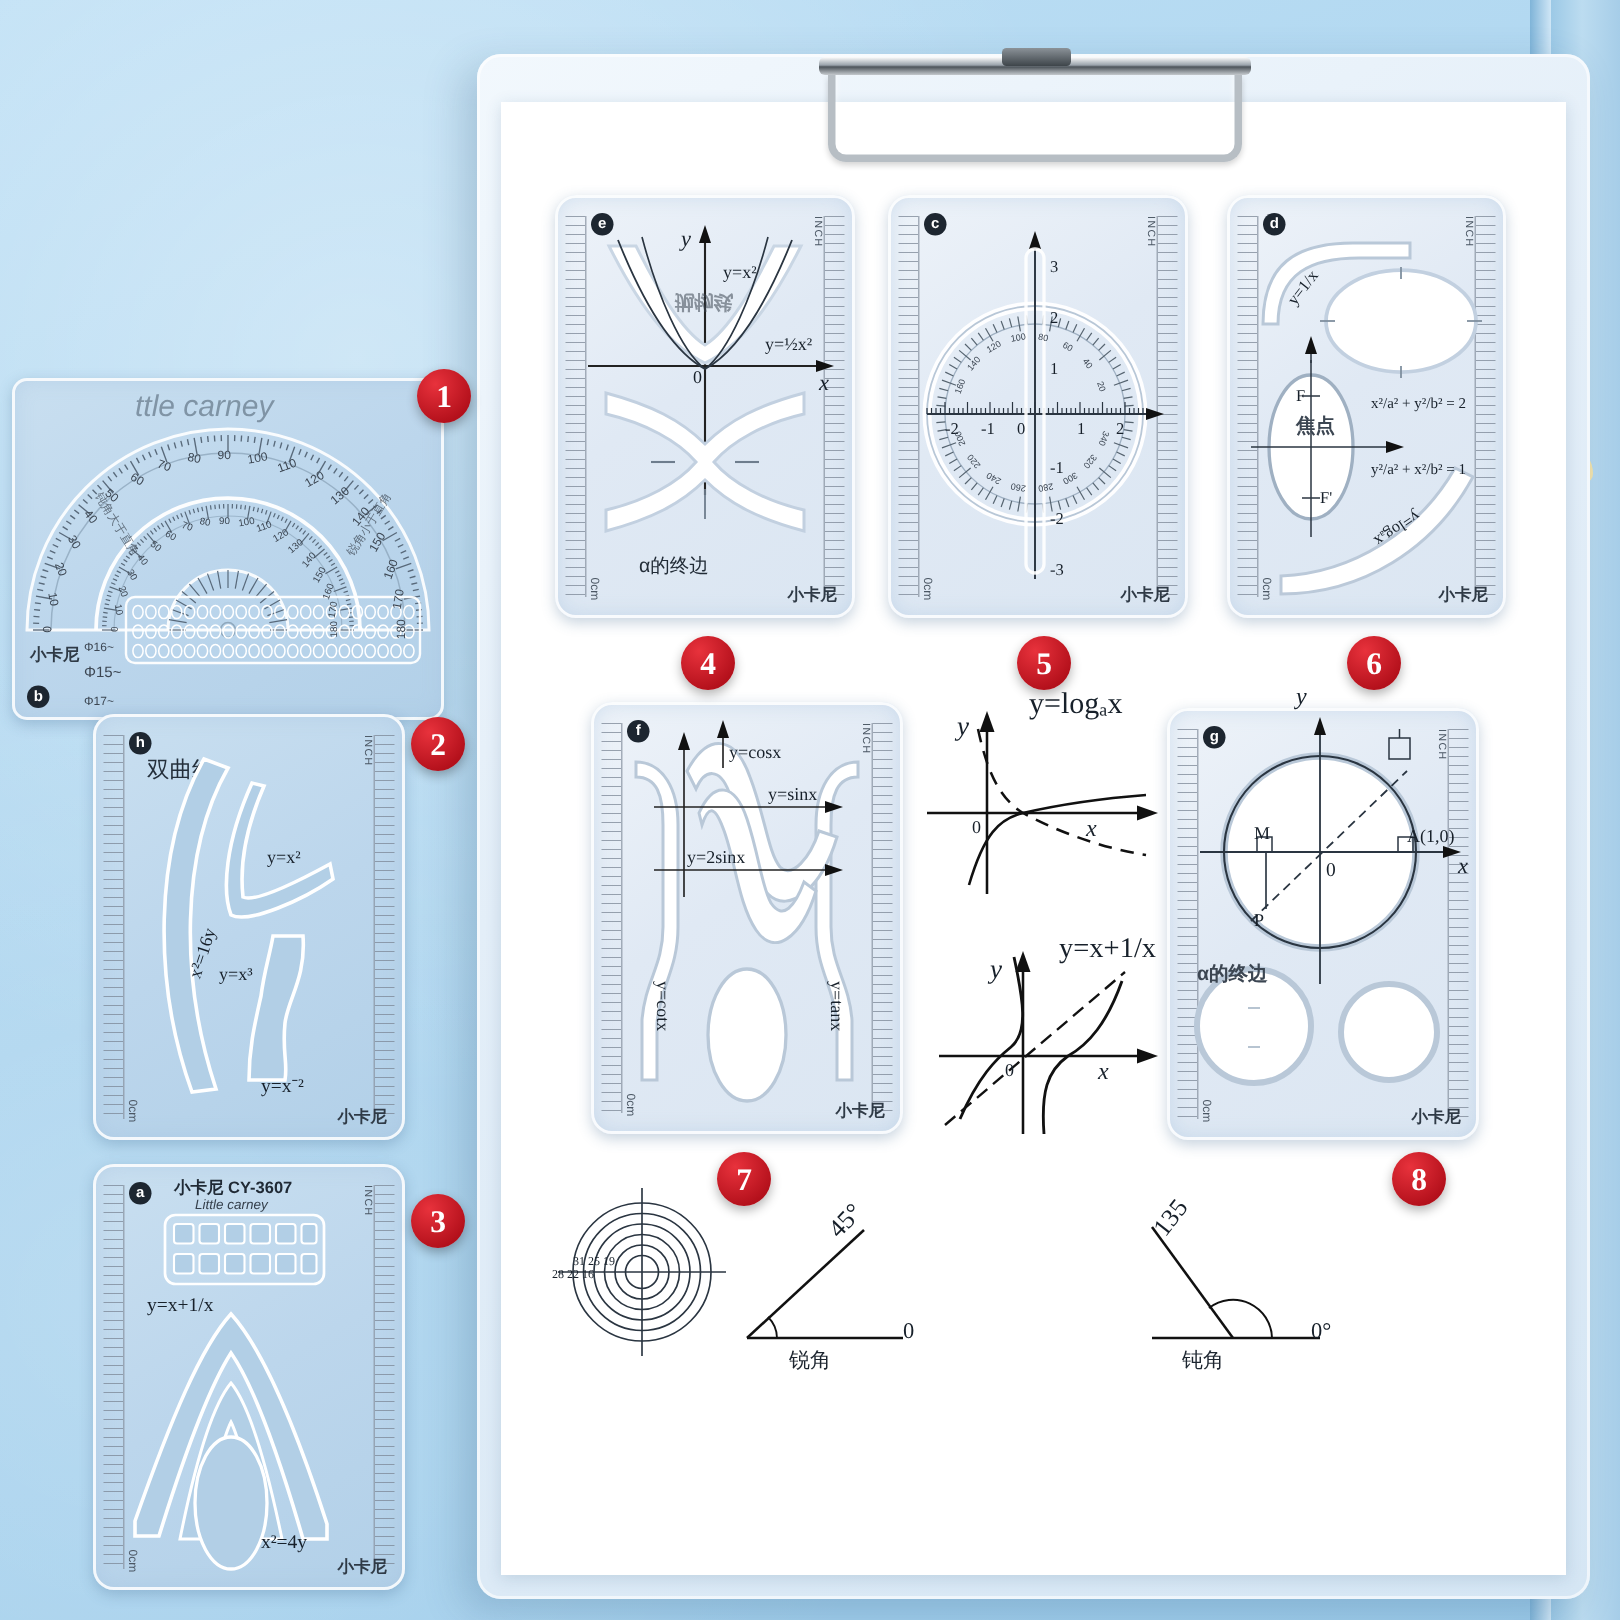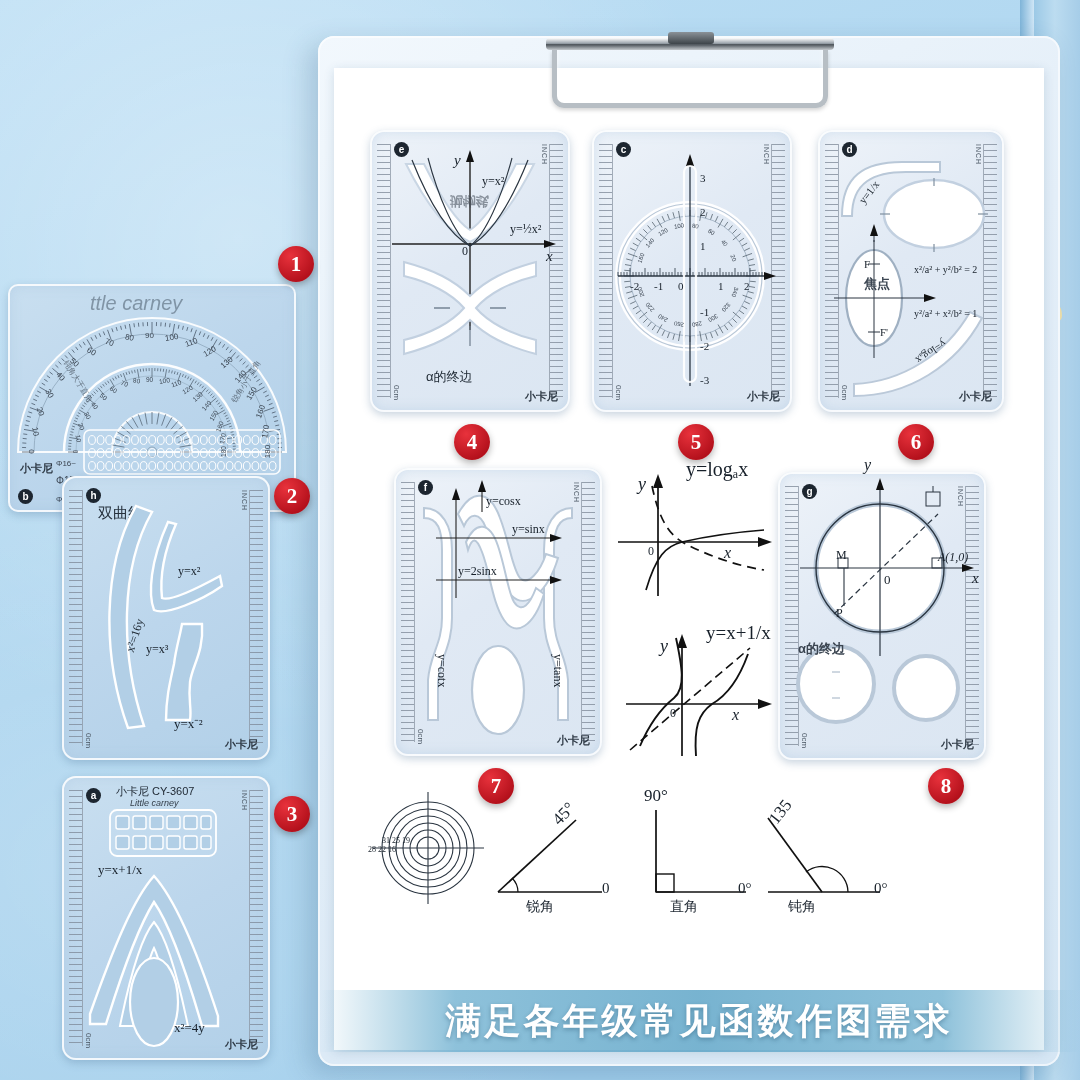--- a/index.html
+++ b/index.html
@@ -99,21 +99,21 @@
 
   <div id="clipboard">
     <div id="paper"></div>
   </div>
   <div id="clip">
     <div class="clipbar"></div>
     <div class="clipnub"></div>
     <div class="cliploop"></div>
   </div>
 
-  <div class="plate blue" style="left:8px;top:252px;width:288px;height:228px;border-radius:10px;margin-top:32px;">
+  <div class="plate blue" style="left:8px;top:252px;width:288px;height:228px;border-radius:10px;">
     <svg width="288" height="196" viewBox="0 0 288 196" style="position:absolute;left:0;top:0">
       <path d="M10 168 A134 134 0 0 1 278 168 Z" fill="none" stroke="#ffffff" stroke-width="2" opacity=".9"></path>
       <path d="M26 168 A118 118 0 0 1 262 168" fill="none" stroke="#8fa8bd" stroke-width="1" opacity=".8"></path>
       <path d="M56 168 A88 88 0 0 1 232 168" fill="none" stroke="#ffffff" stroke-width="2.5" opacity=".95"></path>
       <path d="M68 168 A76 76 0 0 1 220 168" fill="none" stroke="#8fa8bd" stroke-width=".8" opacity=".7"></path>
       <path d="M104 168 A40 40 0 0 1 184 168" fill="none" stroke="#ffffff" stroke-width="2" opacity=".9"></path>
       <g stroke="#5a6b7c" stroke-width="1" opacity=".85">
         <g id="t1"></g>
       </g>
       <circle cx="144" cy="168" r="5" fill="none" stroke="#8fa8bd"></circle>
@@ -470,21 +470,21 @@
     <div class="inchmark">INCH</div>
     <div class="cmmark">0cm</div>
     <div class="brand cn">小卡尼</div>
   </div>
   <div class="numbadge" style="left:274px;top:478px;">2</div>
 
   <div class="plate blue" style="left:62px;top:776px;width:208px;height:284px;">
     <div class="tick-l"></div>
       <div class="tick-r"></div>
     <div class="letter-badge">a</div>
-    <div class="plate-label cn" style="left:54px;top:8px;font-size:11px;font-weight:normal;color:#202a35;">小卡尼 CY-3607</div>
+    <div class="plate-label cn" style="left:54px;top:8px;font-size:11px;font-weight:bold;color:#202a35;">小卡尼 CY-3607</div>
     <div class="plate-label" style="left:68px;top:22px;font-size:9px;font-style:italic;color:#35404c;">Little carney</div>
     <svg width="208" height="284" viewBox="0 0 208 284" style="position:absolute;left:0;top:0">
       <rect x="48" y="34" width="106" height="46" rx="7" fill="none" stroke="#fff" stroke-width="1.8"></rect>
       <g fill="#b2cfe6" stroke="#fff" stroke-width="1.4">
         <rect x="54" y="40" width="13" height="13" rx="2"></rect>
           <rect x="71" y="40" width="13" height="13" rx="2"></rect>
         <rect x="88" y="40" width="13" height="13" rx="2"></rect>
           <rect x="105" y="40" width="13" height="13" rx="2"></rect>
         <rect x="122" y="40" width="13" height="13" rx="2"></rect>
           <rect x="139" y="40" width="10" height="13" rx="2"></rect>
@@ -799,21 +799,21 @@
       <rect x="148" y="20" width="14" height="14" fill="none" stroke="#2a3541" stroke-width="1"></rect>
       <line x1="155" y1="14" x2="155" y2="20" stroke="#2a3541" stroke-width="1"></line>
       <line x1="54" y1="200" x2="62" y2="200" stroke="#9fb0c2"></line>
       <line x1="54" y1="226" x2="62" y2="226" stroke="#9fb0c2"></line>
     </svg>
     <div class="mathlbl" style="left:86px;top:-16px;font-size:16px;font-style:italic;">y</div>
     <div class="mathlbl" style="left:194px;top:98px;font-size:15px;font-style:italic;">x</div>
     <div class="mathlbl" style="left:106px;top:100px;font-size:13px;">0</div>
     <div class="mathlbl" style="left:58px;top:76px;font-size:12px;">M</div>
     <div class="mathlbl" style="left:58px;top:134px;font-size:12px;">P</div>
-    <div class="mathlbl" style="left:160px;top:78px;font-size:12px;font-style:italic;">A(1,0)</div>
+    <div class="mathlbl" style="left:160px;top:78px;font-size:12px;">A(1,0)</div>
     <div class="plate-label cn" style="left:20px;top:168px;font-size:13px;font-weight:bold;">α的终边</div>
     <div class="inchmark">INCH</div>
     <div class="cmmark">0cm</div>
     <div class="brand cn">小卡尼</div>
   </div>
   <div class="numbadge" style="left:928px;top:768px;">8</div>
 
   <div style="position:absolute;left:612px;top:470px;width:172px;height:130px;">
     <svg width="172" height="130" viewBox="0 0 172 130">
       <line x1="6" y1="72" x2="150" y2="72" stroke="#111" stroke-width="1.7"></line>
@@ -876,42 +876,27 @@
       <line x1="8" y1="92" x2="86" y2="20" stroke="#111" stroke-width="1.7"></line>
       <path d="M28 92 A20 20 0 0 0 22 78" fill="none" stroke="#111" stroke-width="1.2"></path>
     </svg>
     <div class="mathlbl" style="left:62px;top:4px;font-size:17px;transform:rotate(-46deg);">
       <span>45</span><span>°</span>
     </div>
     <div class="mathlbl" style="left:112px;top:80px;font-size:15px;">0</div>
     <div class="plate-label cn" style="left:36px;top:98px;font-size:14px;color:#1d2630;">锐角</div>
   </div>
 
-  <div style="position:absolute;left:628px;top:800px;width:120px;height:110px;">
-    <svg width="120" height="110" viewBox="0 0 120 110">
-      <line x1="28" y1="92" x2="118" y2="92" stroke="#111" stroke-width="1.7"></line>
-      <line x1="28" y1="92" x2="28" y2="10" stroke="#111" stroke-width="1.7"></line>
-      <rect x="28" y="74" width="18" height="18" fill="none" stroke="#111" stroke-width="1.4"></rect>
-    </svg>
-    <div class="mathlbl" style="left:16px;top:-14px;font-size:17px;">
-      <span>90</span><span>°</span>
-    </div>
-    <div class="mathlbl" style="left:110px;top:80px;font-size:15px;">0°</div>
-    <div class="plate-label cn" style="left:42px;top:98px;font-size:14px;color:#1d2630;">直角</div>
-  </div>
 
   <div style="position:absolute;left:746px;top:800px;width:140px;height:110px;">
     <svg width="140" height="110" viewBox="0 0 140 110">
       <line x1="22" y1="92" x2="134" y2="92" stroke="#111" stroke-width="1.7"></line>
       <line x1="76" y1="92" x2="22" y2="18" stroke="#111" stroke-width="1.7"></line>
       <path d="M102 92 A26 26 0 0 0 60 72" fill="none" stroke="#111" stroke-width="1.3"></path>
     </svg>
     <div class="mathlbl" style="left:22px;top:2px;font-size:17px;transform:rotate(-52deg);">
       <span>135</span>
     </div>
     <div class="mathlbl" style="left:128px;top:80px;font-size:15px;">0°</div>
     <div class="plate-label cn" style="left:42px;top:98px;font-size:14px;color:#1d2630;">钝角</div>
   </div>
 
-  <div id="subbar">
-    <span>满足各年级常见函数作图需求</span>
-  </div>
 </div>
 
 </body></html>

